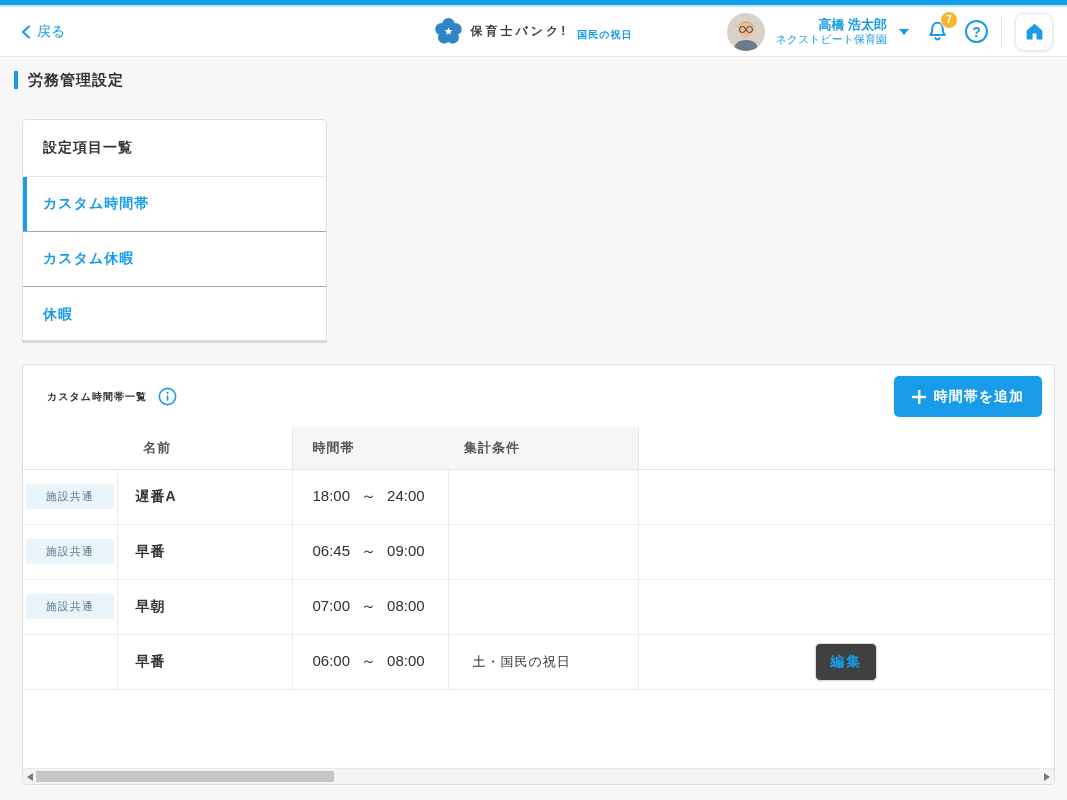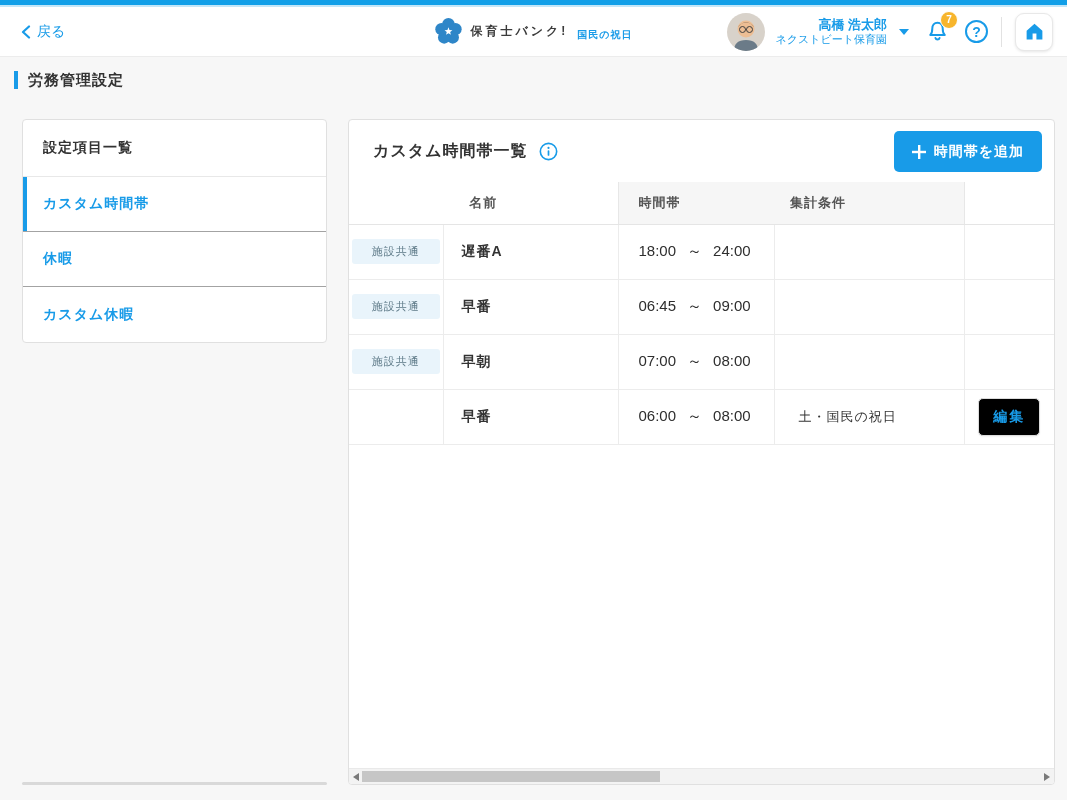--- a/index.html
+++ b/index.html
@@ -45,36 +45,36 @@
     justify-content:center;cursor:pointer;}
   .v-divider{width:1px;height:30px;background:#E2E2E2;margin:0 13px;}
   .home-btn{width:38px;height:38px;border-radius:9px;border:1px solid #E8E8E8;background:#fff;
     box-shadow:0 1px 3px rgba(0,0,0,.10);display:flex;align-items:center;justify-content:center;cursor:pointer;}
 
   
   .page-title-row{display:flex;align-items:center;margin:13px 0 0 14px;height:20px;}
   .title-bar{width:4px;height:18px;background:var(--accent);}
   .page-title{font-size:15px;font-weight:bold;color:var(--text);padding-left:10px;letter-spacing:1px;}
 
-  .content{display:flex;gap:21px;margin:29px 12px 0 22px;height:666px;position:relative;}
+  .content{display:flex;gap:21px;margin:29px 12px 0 22px;height:666px;position:relative;flex-direction:column;}
   .left-col{width:305px;flex:none;position:relative;}
   .sidebar-card{background:#fff;border:1px solid var(--card-border);border-radius:4px;overflow:hidden;}
   .sidebar-header{padding:19px 20px;font-size:14px;font-weight:bold;color:var(--text);
     border-bottom:1px solid #E8E8E8;letter-spacing:1px;}
   .sidebar-item{height:55px;display:flex;align-items:center;padding:0 20px;color:var(--accent);
     font-size:14px;font-weight:bold;border-bottom:1px solid #a3a3a3;position:relative;
     cursor:pointer;letter-spacing:1px;}
   .sidebar-item:last-child{border-bottom:none;}
   .sidebar-item.selected::before{content:"";position:absolute;left:0;top:0;bottom:0;width:4px;background:var(--accent);}
   .left-scroll-line{position:absolute;bottom:0;left:0;width:305px;height:3px;background:#D9D9D9;border-radius:2px;}
 
   .main-card{flex:1;background:#fff;border:1px solid var(--card-border);border-radius:4px;
     display:flex;flex-direction:column;overflow:hidden;}
   .main-header{display:flex;align-items:center;padding:11px 12px 10px 24px;}
-  .main-title{font-size:16px;font-weight:bold;color:var(--text);letter-spacing:1px;}
+  .main-title{font-size:10px;font-weight:bold;color:var(--text);letter-spacing:1px;}
   .info-icon{margin-left:11px;line-height:0;cursor:pointer;}
   .add-btn{margin-left:auto;background:var(--accent);color:#fff;border:none;border-radius:5px;
     height:41px;padding:0 18px;font-size:14px;font-weight:bold;display:flex;align-items:center;
     gap:8px;cursor:pointer;font-family:inherit;letter-spacing:1px;}
 
   .table-area{flex:1;overflow:hidden;}
   table{width:100%;border-collapse:collapse;table-layout:fixed;}
   thead th{height:42px;font-size:13px;font-weight:bold;color:var(--muted);
     border-bottom:1px solid #E5E5E5;letter-spacing:1px;}
   th.h-name{background:#fff;text-align:center;}
@@ -84,21 +84,21 @@
   tbody td{height:55px;border-bottom:1px solid var(--table-border);font-size:14px;color:var(--text);
     background:#fff;}
   td.badge-cell{text-align:center;border-right:1px solid var(--table-border);}
   td.name-cell{padding-left:18px;font-weight:bold;border-right:1px solid var(--table-border);letter-spacing:1px;}
   td.time-cell{padding-left:20px;font-size:15px;border-right:1px solid var(--table-border);color:#2E2E2E;}
   td.cond-cell{padding-left:24px;font-size:13px;border-right:1px solid var(--table-border);letter-spacing:1px;}
   td.action-cell{text-align:center;}
   .badge{display:inline-block;background:var(--badge-bg);color:var(--badge-text);
     font-size:11px;padding:5px 20px;border-radius:3px;letter-spacing:1px;}
   .tsep{margin:0 11px;font-size:15px;color:#2E2E2E;}
-  .edit-btn{background:#000000;border:1px solid #DCDCDC;border-radius:5px;color:var(--accent);
+  .edit-btn{background:#404040;border:1px solid #DCDCDC;border-radius:5px;color:var(--accent);
     font-size:14px;font-weight:bold;padding:9px 14px;cursor:pointer;font-family:inherit;
     box-shadow:0 1px 2px rgba(0,0,0,.06);letter-spacing:2px;}
 
   .h-scrollbar{height:16px;background:#F3F3F3;border-top:1px solid #E9E9E9;position:relative;flex:none;}
   .h-thumb{position:absolute;left:13px;top:2px;height:11px;width:298px;background:#C6C6C6;cursor:pointer;}
   .sb-arrow{position:absolute;top:4px;width:0;height:0;cursor:pointer;}
   .sb-arrow.left{left:4px;border-top:4px solid transparent;border-bottom:4px solid transparent;border-right:6px solid #7A7A7A;}
   .sb-arrow.right{right:4px;border-top:4px solid transparent;border-bottom:4px solid transparent;border-left:6px solid #7A7A7A;}
 </style>
 </head>
@@ -177,25 +177,25 @@
 
   <div class="left-col">
     <div class="sidebar-card">
       <div class="sidebar-header">設定項目一覧</div>
       <div>
   <div class="sidebar-item selected">
     <span>カスタム時間帯</span>
   </div>
 
   <div class="sidebar-item">
+    <span>カスタム休暇</span>
+  </div>
+
+  <div class="sidebar-item">
     <span>休暇</span>
-  </div>
-
-  <div class="sidebar-item">
-    <span>カスタム休暇</span>
   </div>
 </div>
     </div>
     <div class="left-scroll-line"></div>
   </div>
 
   <div class="main-card">
     <div class="main-header">
       <span class="main-title">カスタム時間帯一覧</span>
       <span class="info-icon">

